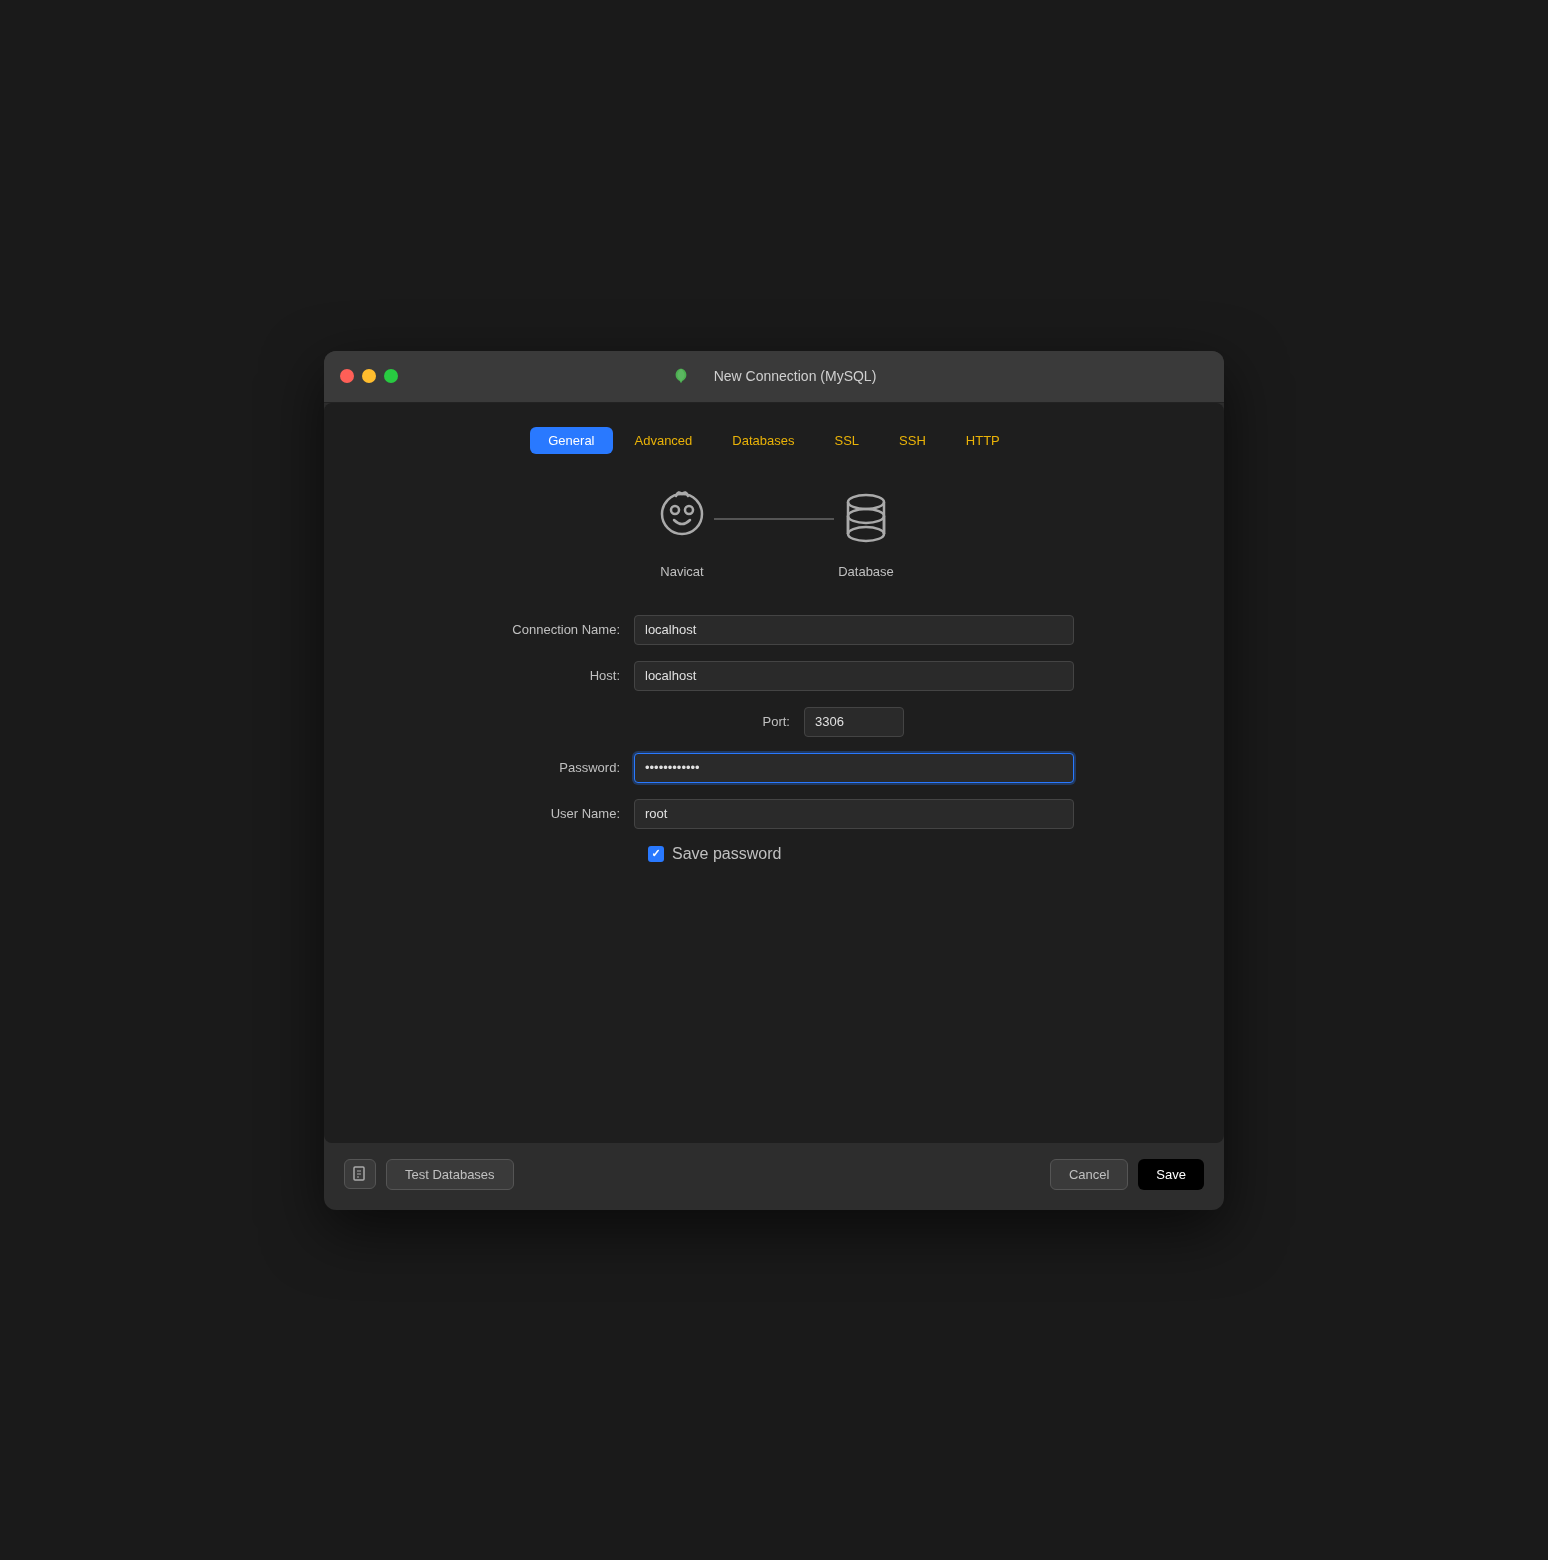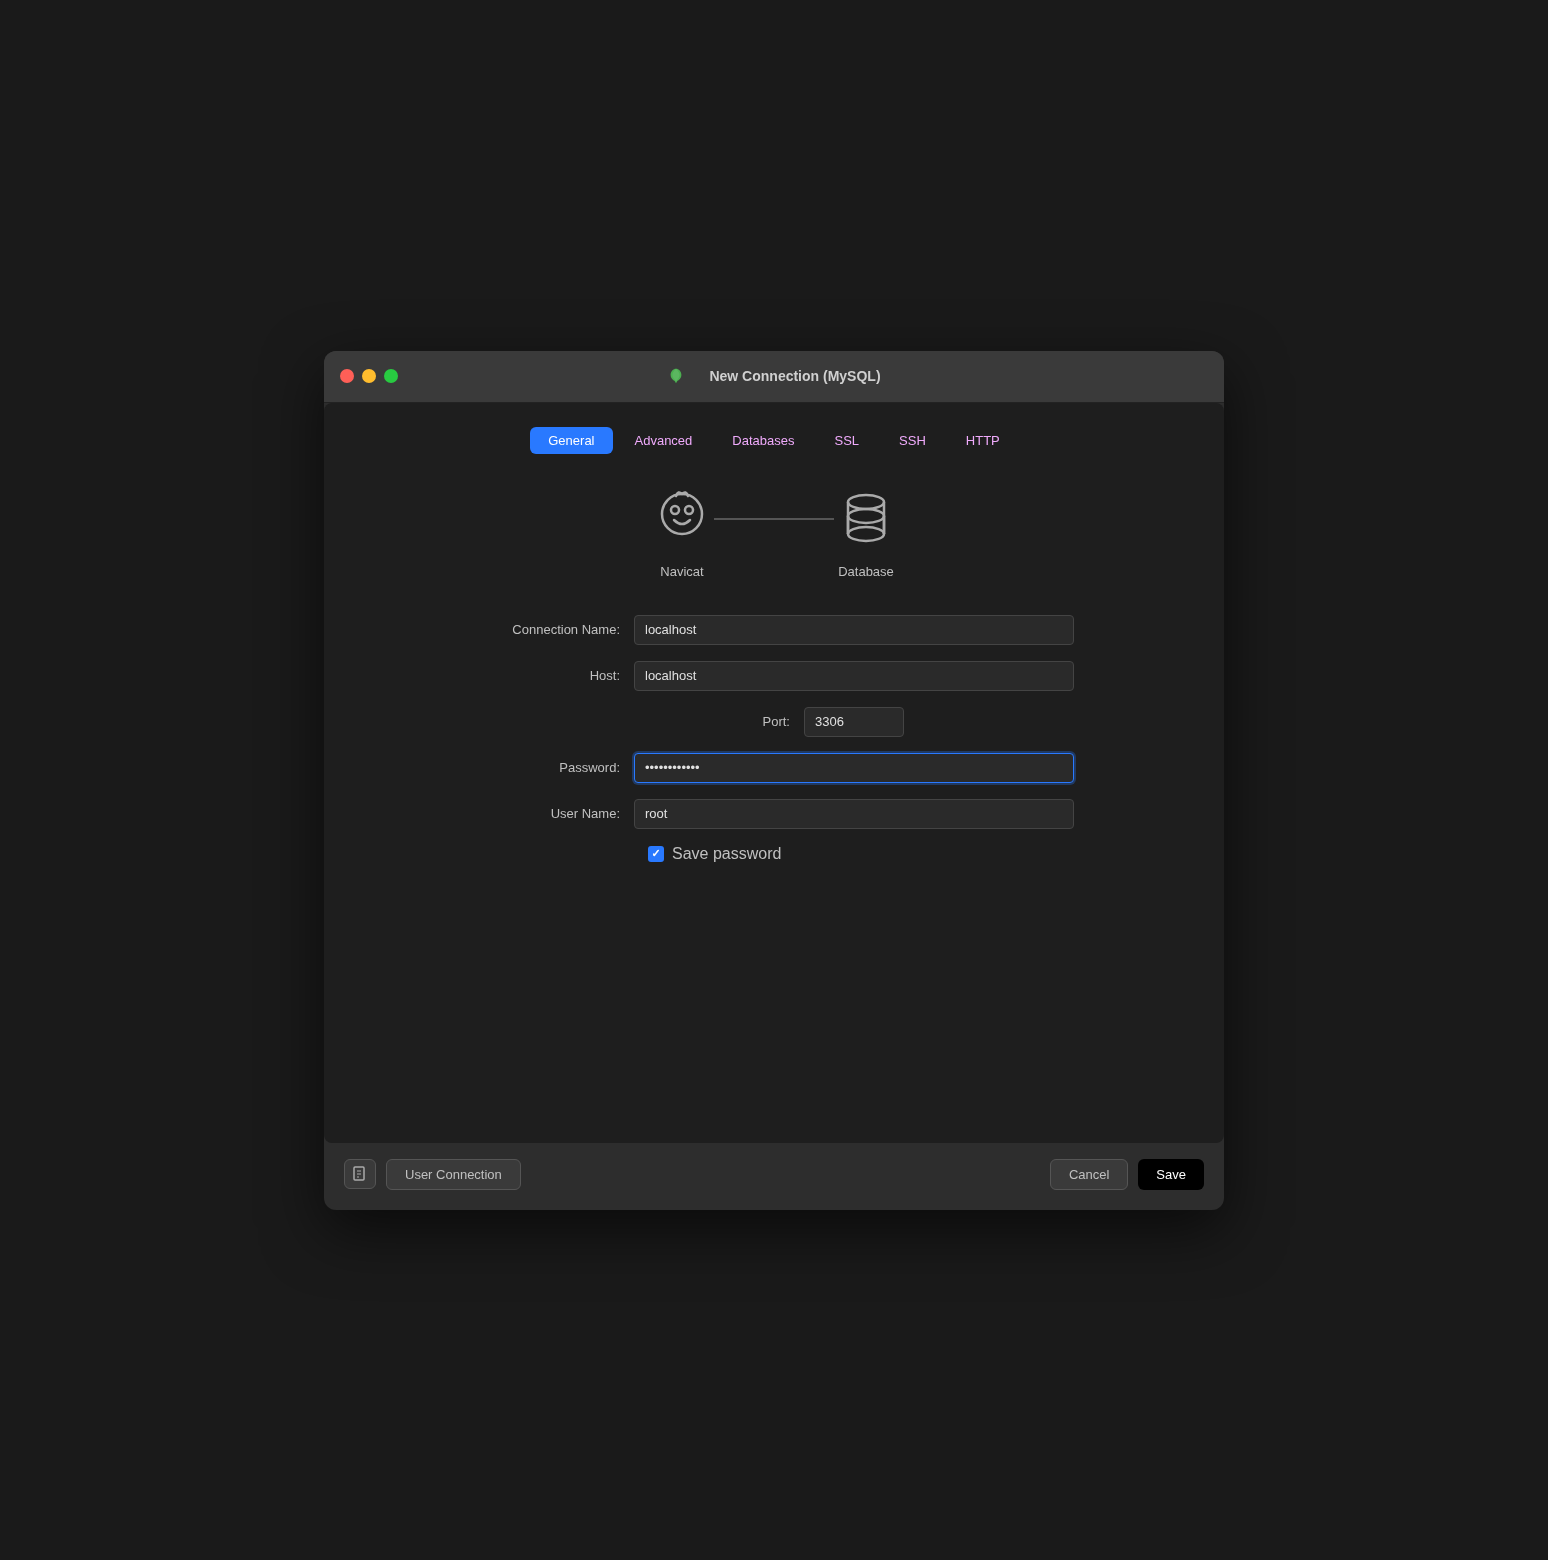--- a/index.html
+++ b/index.html
@@ -49,21 +49,21 @@
     .traffic-light.close { background: #ff5f57; }
     .traffic-light.minimize { background: #ffbd2e; }
     .traffic-light.maximize { background: #28ca41; }
 
     .titlebar-title {
       display: flex;
       align-items: center;
       gap: 24px;
       color: #d0d0d0;
       font-size: 14px;
-      font-weight: 700;
+      font-weight: 400;
       justify-content: flex-end;
     }
 
     .titlebar-icon {
       width: 18px;
       height: 18px;
     }
 
     .window-body {
       background: #2d2d2d;
@@ -82,21 +82,21 @@
       align-items: center;
       justify-content: center;
       gap: 4px;
       margin-bottom: 32px;
     }
 
     .tab {
       padding: 6px 18px;
       border-radius: 6px;
       font-size: 13px;
-      color: #f0abfc;
+      color: #eab308;
       cursor: pointer;
       border: none;
       background: transparent;
     }
 
     .tab.active {
       background: #2979ff;
       color: #fff;
     }
 
@@ -379,20 +379,20 @@
   <div class="footer">
     <div class="footer-left">
       <div class="btn-icon">
         <svg width="16" height="16" viewBox="0 0 16 16" fill="none">
           <rect x="2" y="1" width="10" height="13" rx="1" stroke="#aaa" stroke-width="1.5" fill="none"></rect>
           <line x1="5" y1="5" x2="9" y2="5" stroke="#aaa" stroke-width="1.2"></line>
           <line x1="5" y1="8" x2="9" y2="8" stroke="#aaa" stroke-width="1.2"></line>
           <line x1="5" y1="11" x2="7" y2="11" stroke="#aaa" stroke-width="1.2"></line>
         </svg>
       </div>
-      <button class="btn btn-test">User Connection</button>
+      <button class="btn btn-test">Test Databases</button>
     </div>
     <div class="footer-right">
       <button class="btn btn-cancel">Cancel</button>
       <button class="btn btn-save">Save</button>
     </div>
   </div>
 </div>
 
 </body></html>

